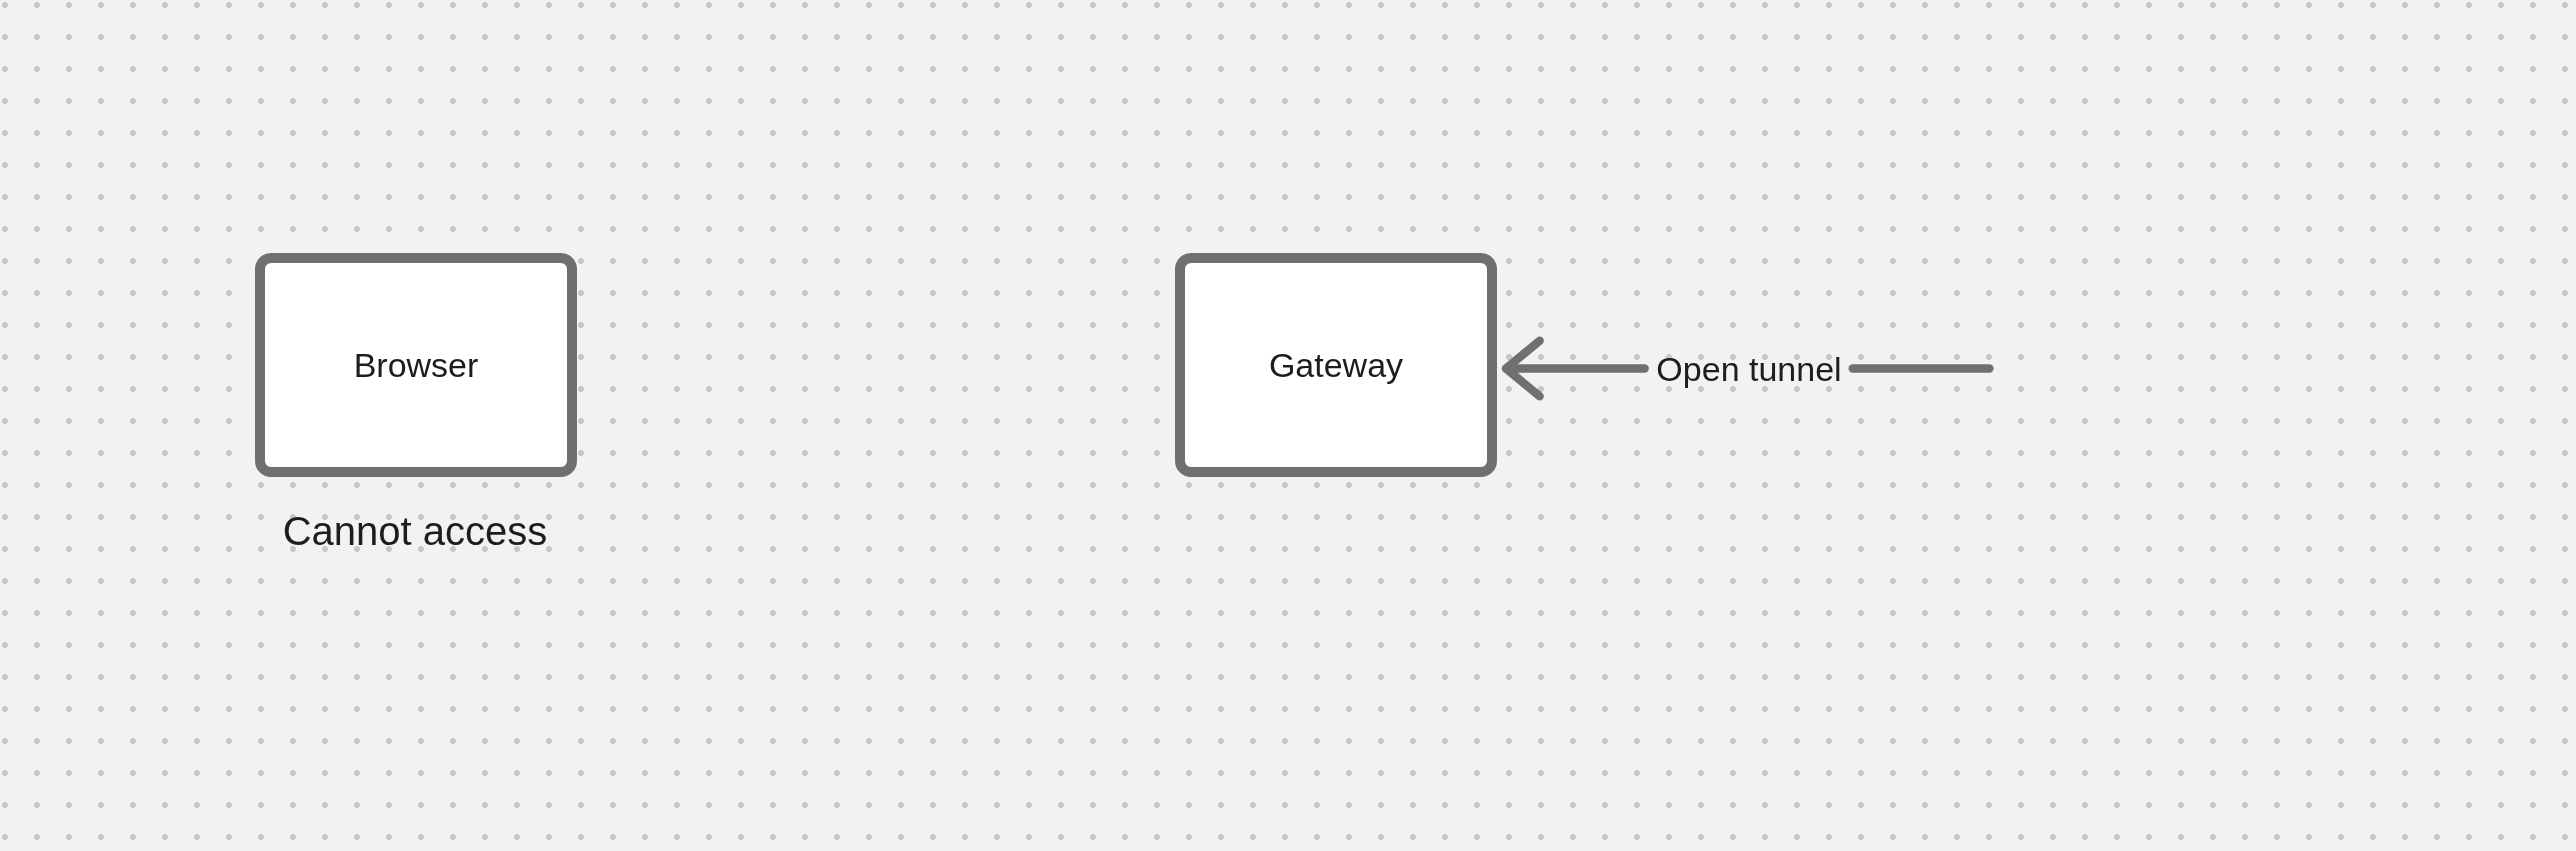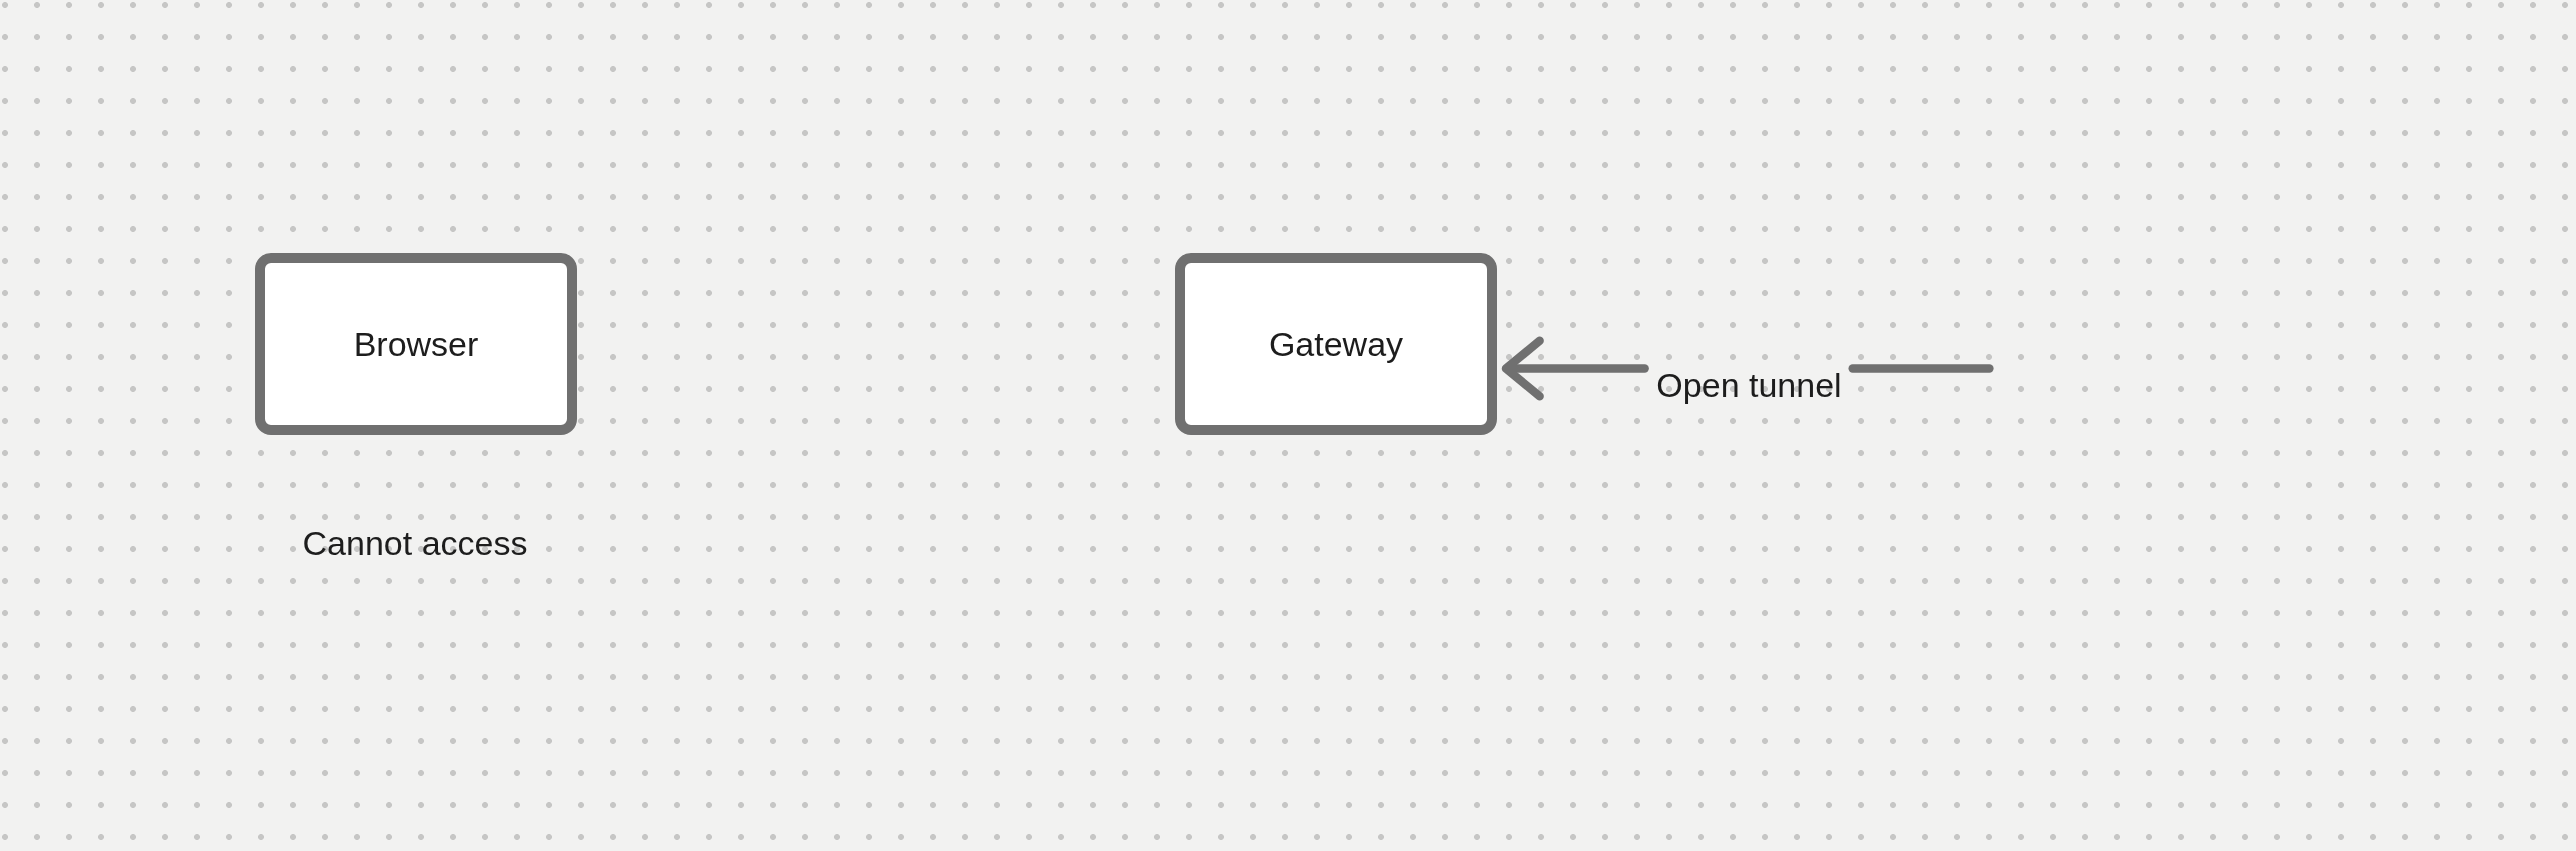--- a/index.html
+++ b/index.html
@@ -17,21 +17,21 @@
   }
   #canvas {
     position: relative;
     width: 2576px; height: 851px;
     background-color: var(--canvas-background);
     background-image: radial-gradient(circle at 5px 5px, var(--grid-dot-color) 2.6px, rgba(0,0,0,0) 3.3px);
     background-size: 32px 32px;
   }
   .node {
     position: absolute;
-    width: 322px; height: 182px;
+    width: 322px; height: 224px;
     background: var(--shape-fill-color);
     border: 10px solid var(--shape-stroke-color);
     border-radius: 16px;
     display: flex;
     align-items: center;
     justify-content: center;
   }
   #node-browser { left: 255px; top: 253px; }
   #node-gateway { left: 1175px; top: 253px; text-align: right; }
   #node-server  { left: 1999px; top: 253px; }
@@ -52,27 +52,26 @@
     stroke-linecap: round;
     stroke-linejoin: round;
   }
   .edge-label {
     position: absolute;
     left: 1749px; top: 369px;
     transform: translate(-50%, -50%);
     font-size: 34px;
     color: var(--text-color);
     white-space: nowrap;
-    margin-top: 16px;
   }
   .caption {
     position: absolute;
-    left: 415px; top: 519px;
+    left: 415px; top: 507px;
     transform: translateX(-50%);
-    font-size: 34px;
+    font-size: 40px;
     line-height: 48px;
     color: var(--text-color);
     white-space: nowrap;
   }
   .caption span { display: block; }
 </style>
 </head>
 <body>
 
 <div id="canvas">

